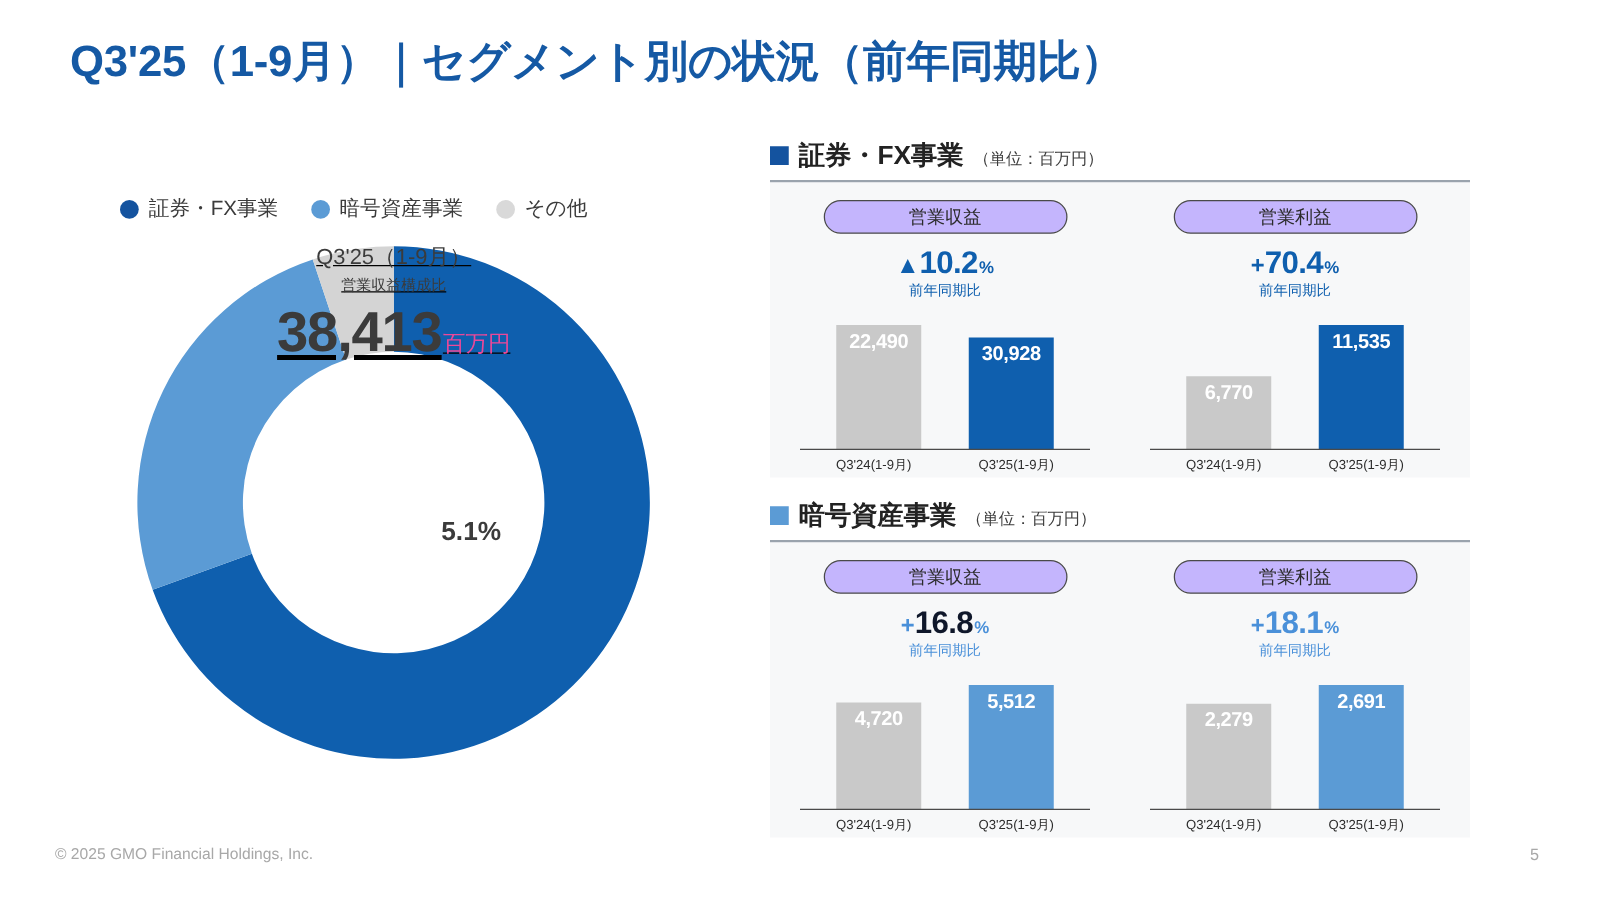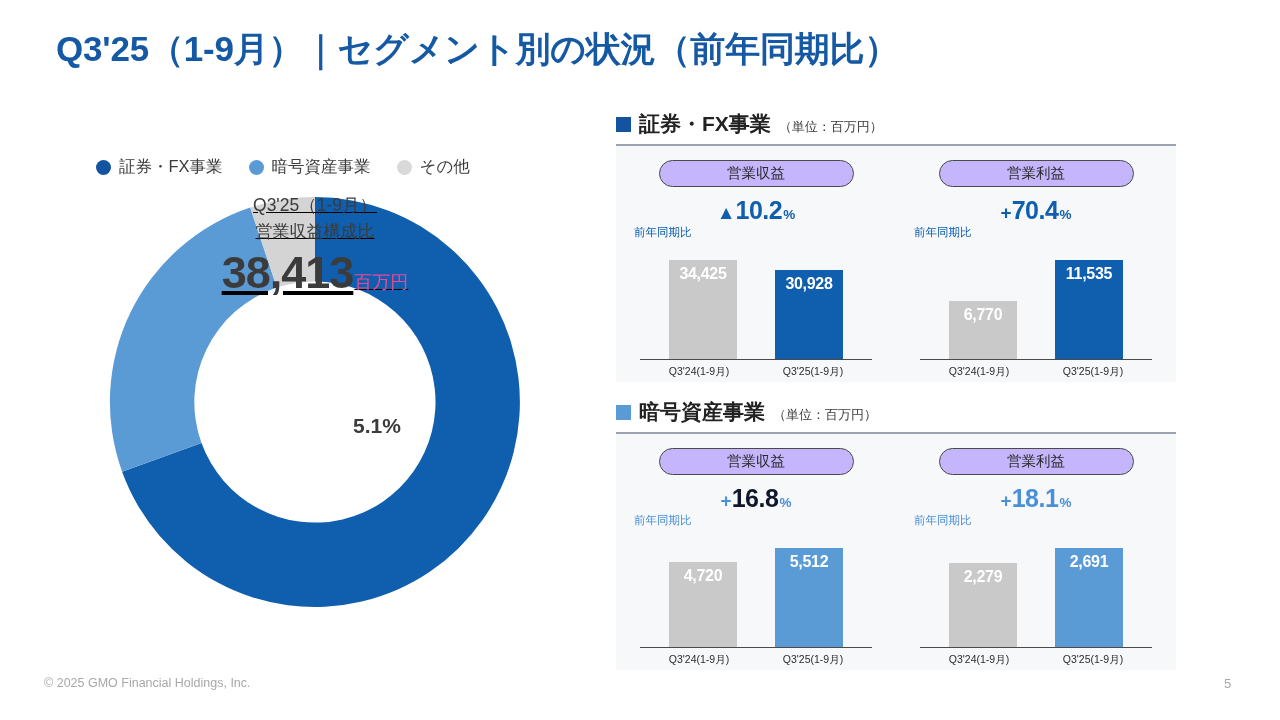--- a/index.html
+++ b/index.html
@@ -30,21 +30,21 @@
   
   .donut-wrap { position: absolute; left: 95px; top: 192px; width: 440px; height: 420px; }
   .donut-svg { display: block; width: 440px; height: 420px; }
   .donut-center {
     position: absolute; left: 0; top: 0; width: 440px; height: 420px;
     display: flex; flex-direction: column; align-items: center; justify-content: flex-start;
     pointer-events: none;
     text-decoration: underline;
   }
   .dc-line1 { font-size: 17.5px; color: #3b3b3b; line-height: 1.55; }
-  .dc-line2 { font-size: 17px; color: #3b3b3b; line-height: 1.55; }
+  .dc-line2 { font-size: 12px; color: #3b3b3b; line-height: 1.55; }
   .dc-big-row { display: flex; align-items: baseline; margin-top: 2px; }
   .dc-big { font-size: 45px; font-weight: 700; color: #3b3b3b; letter-spacing: -1px; }
   .dc-unit { font-size: 18px; color: #ec4899; margin-left: 1px; }
   .sl-144 { position: absolute; left: 151px; top: 270px; font-size: 22px; color: #fff; font-weight: 700; }
   .sl-51  { position: absolute; left: 258px; top: 222px; font-size: 21px; color: #3b3b3b; font-weight: 700; }
 
   
   .panel { position: absolute; width: 560px; }
   .panel-a { left: 616px; top: 110px; }
   .panel-b { left: 616px; top: 398px; }
@@ -66,21 +66,21 @@
     width: 195px; height: 27px; margin: 0 auto;
     border: 1.6px solid #4a4a4a; border-radius: 14px;
     background: #c4b5fd;
     display: flex; align-items: center; justify-content: center;
     font-size: 14.5px; color: #2b2b2b;
   }
   .delta-row { display: flex; align-items: baseline; justify-content: center; margin-top: 9px; }
   .delta-sign { font-size: 19px; font-weight: 700; }
   .delta-num { font-size: 25px; font-weight: 700; letter-spacing: -0.5px; }
   .delta-pct { font-size: 13.5px; font-weight: 700; margin-left: 1px; }
-  .delta-sub { font-size: 11.5px; margin-top: 0px; }
+  .delta-sub { text-align: center; font-size: 11.5px; margin-top: 0px; }
 
   
   .chart { position: relative; height: 112px; margin-top: 8px; }
   .bars { position: absolute; left: 0; right: 0; bottom: 0; height: 100px;
           display: flex; align-items: flex-end; justify-content: center; gap: 38px; }
   .bar-slot { width: 68px; position: relative; display: flex; flex-direction: column; justify-content: flex-end; height: 100%; }
   .bar { width: 68px; position: relative; }
   .bar-val {
     position: absolute; left: 0; right: 0; top: 5px;
     text-align: center; font-size: 16px; font-weight: 700; color: #ffffff;
@@ -154,21 +154,21 @@
         <div class="delta-row">
           <span class="delta-sign" style="color:#0f5fae">▲</span>
           <span class="delta-num" style="color:#0f5fae">10.2</span>
           <span class="delta-pct" style="color:#0f5fae">%</span>
         </div>
         <div class="delta-sub" style="color:#0f5fae">前年同期比</div>
         <div class="chart">
           <div class="bars">
             <div class="bar-slot">
               <div class="bar" style="height:100%;background:#c9c9c9">
-                <span class="bar-val">34,425</span>
+                <span class="bar-val">22,490</span>
               </div>
             </div>
             <div class="bar-slot">
               <div class="bar" style="height:89.8%;background:#0f5fae">
                 <span class="bar-val">30,928</span>
               </div>
             </div>
           </div>
           <div class="axis-line"></div>
         </div>

